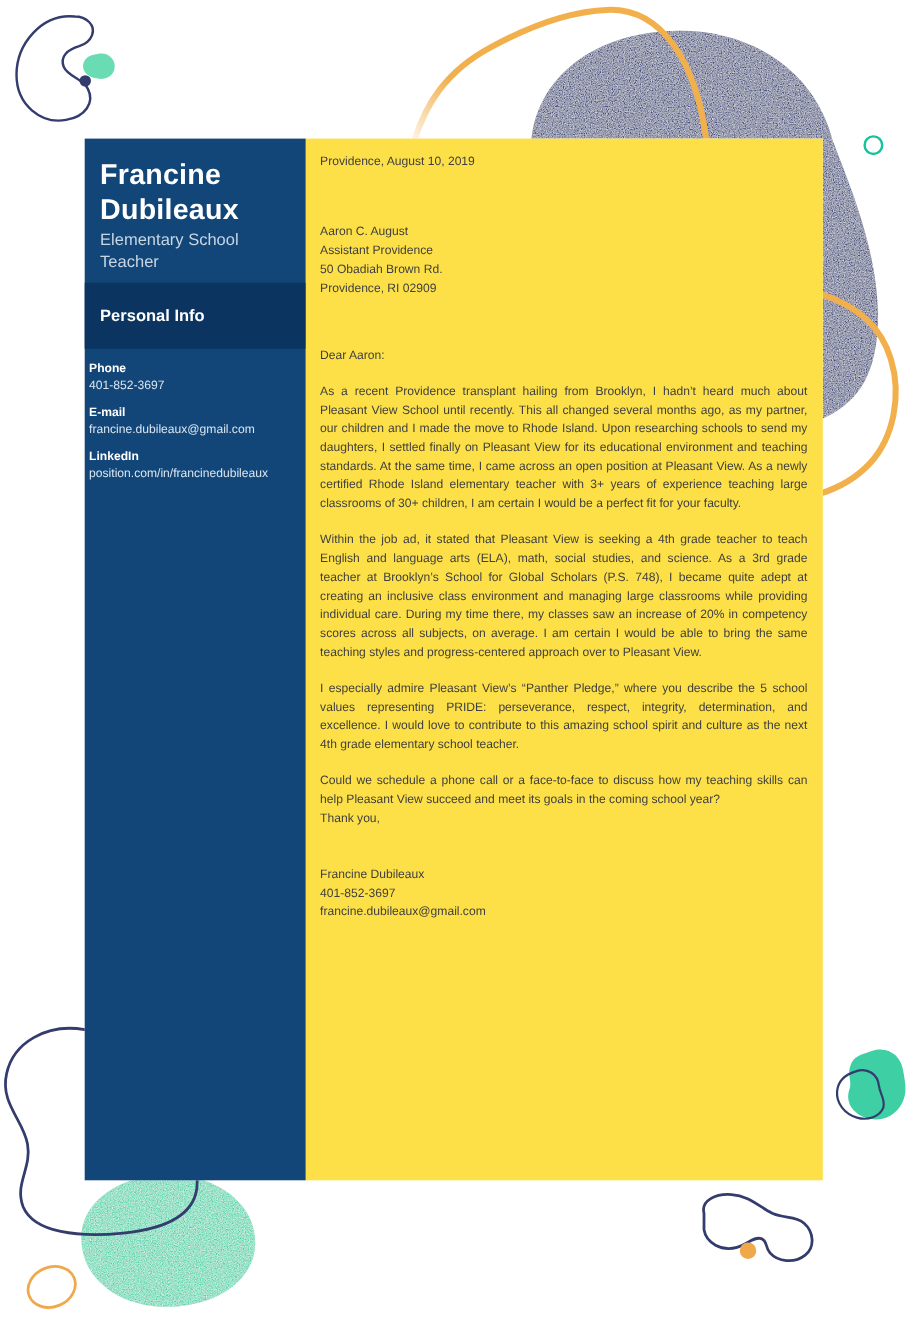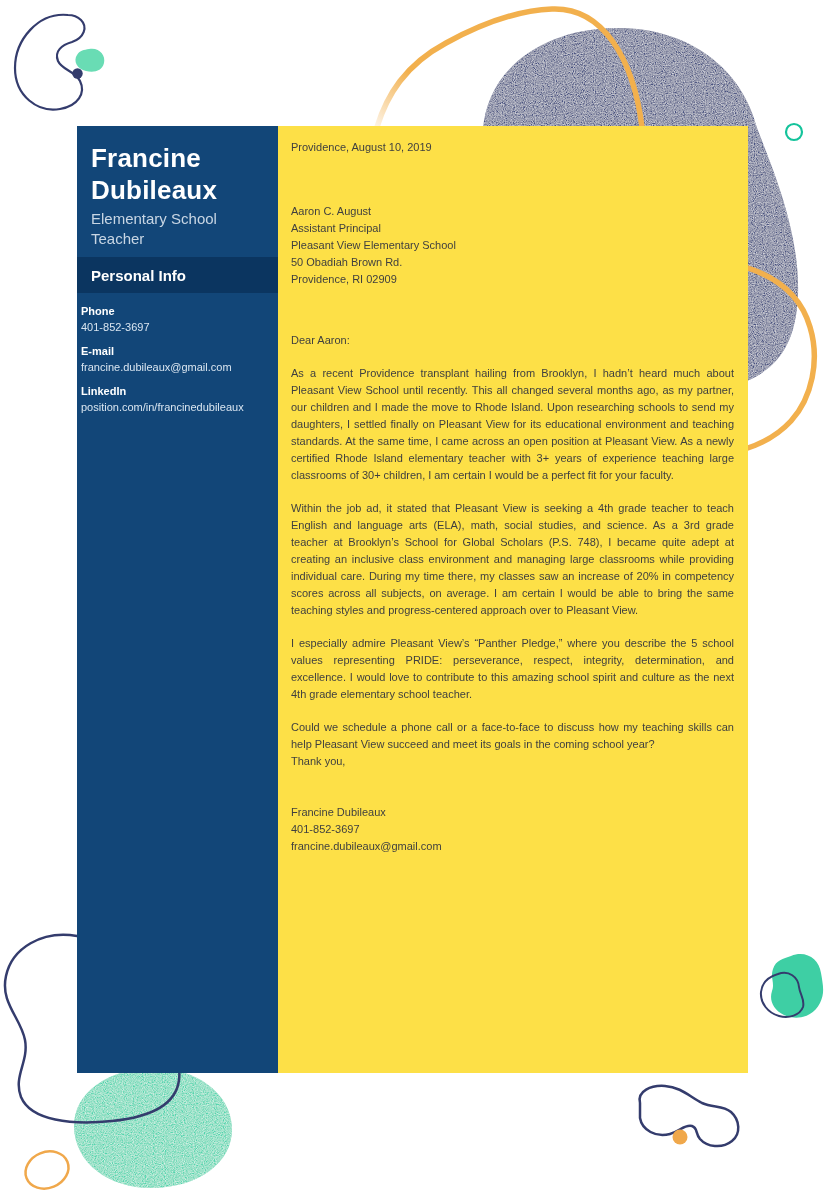--- a/index.html
+++ b/index.html
@@ -25,21 +25,21 @@
   .sidebar .name{
     font-size:26px;line-height:32px;font-weight:bold;margin:0;
     padding:0 14px;letter-spacing:.2px;color:#ffffff;
   }
   .sidebar .job-title{
     font-size:15px;line-height:20px;color:#c8d6e4;
     padding:0 14px;margin-top:3px;
   }
   .band{
     margin-top:8px;background:#0b3560;height:28px;
-    display:flex;align-items:center;padding:4px 14px;
+    display:flex;align-items:center;padding:16px 14px;
     font-size:15px;font-weight:bold;color:#ffffff;
   }
   .contact{padding:0 4px}
   .citem{margin-top:8px}
   .citem:first-child{margin-top:10px}
   .citem .lbl{font-size:11px;font-weight:bold;line-height:16px;color:#ffffff}
   .citem .val{font-size:11px;line-height:16px;color:#d9e5f0}
 
   
   .letter{
@@ -120,22 +120,21 @@
           <div class="val">position.com/in/francinedubileaux</div>
         </div>
       </div>
     </aside>
 
     <main class="letter">
       <div class="date">Providence, August 10, 2019</div>
 
       <div class="recipient">
         <div>Aaron C. August</div>
-        <div>Assistant Principal</div>
-        <div>Pleasant View Elementary School</div>
+        <div>Assistant Providence</div>
         <div>50 Obadiah Brown Rd.</div>
         <div>Providence, RI 02909</div>
       </div>
 
       <div class="salutation">Dear Aaron:</div>
 
       <p>As a recent Providence transplant hailing from Brooklyn, I hadn’t heard much about Pleasant View School until recently. This all changed several months ago, as my partner, our children and I made the move to Rhode Island. Upon researching schools to send my daughters, I settled finally on Pleasant View for its educational environment and teaching standards. At the same time, I came across an open position at Pleasant View. As a newly certified Rhode Island elementary teacher with 3+ years of experience teaching large classrooms of 30+ children, I am certain I would be a perfect fit for your faculty.</p>
       <p>Within the job ad, it stated that Pleasant View is seeking a 4th grade teacher to teach English and language arts (ELA), math, social studies, and science. As a 3rd grade teacher at Brooklyn’s School for Global Scholars (P.S. 748), I became quite adept at creating an inclusive class environment and managing large classrooms while providing individual care. During my time there, my classes saw an increase of 20% in competency scores across all subjects, on average. I am certain I would be able to bring the same teaching styles and progress-centered approach over to Pleasant View.</p>
       <p>I especially admire Pleasant View’s “Panther Pledge,” where you describe the 5 school values representing PRIDE: perseverance, respect, integrity, determination, and excellence. I would love to contribute to this amazing school spirit and culture as the next 4th grade elementary school teacher.</p>
       <p>Could we schedule a phone call or a face-to-face to discuss how my teaching skills can help Pleasant View succeed and meet its goals in the coming school year?</p>

